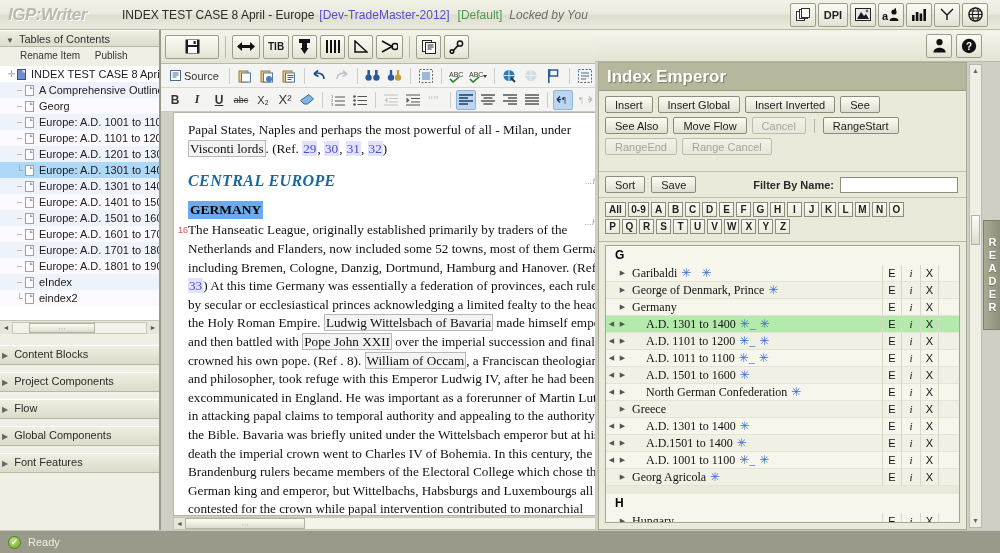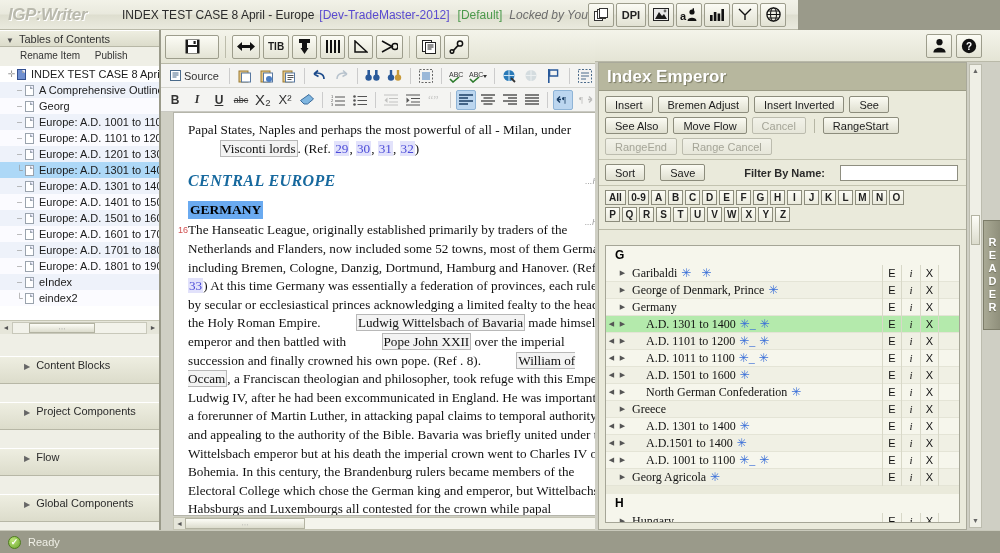--- a/index.html
+++ b/index.html
@@ -7,21 +7,21 @@
   body {
     width:1000px; height:553px; overflow:hidden;
     font-family:"Liberation Sans", sans-serif;
     font-size:11px; color:#222;
     background:#9a9a8a;
   }
   #app { position:relative; width:1000px; height:553px; }
 
   
   .titlebar{
-    position:absolute; left:0; top:0; width:798px; height:30px;
+    position:absolute; left:0; top:0; width:1000px; height:30px;
     background:linear-gradient(to bottom,#f2f2e8 0%,#e9e9dd 48%,#dedecf 52%,#eaeade 100%);
     border-bottom:1px solid #b9b9a8;
     display:flex; align-items:center;
   }
   .brand{
     width:112px; padding-left:8px; font-size:17px; font-weight:bold; font-style:italic;
     color:#b9b9ad; text-shadow:1px 1px 0 #fff;
     letter-spacing:-0.5px;
   }
   .doc-title{ font-size:12px; color:#2b2b2b; margin-left:10px; }
@@ -77,24 +77,24 @@
     position:absolute; top:290px; left:0; width:159px; height:14px;
     background:#e6e6da; border-top:1px solid #c5c5b4; display:flex; align-items:center;
   }
   .hscroll .ar{ width:12px; text-align:center; font-size:7px; color:#555; }
   .hscroll .thumbtrack{ flex:1; height:12px; background:#f2f2ea; border:1px solid #c8c8ba; position:relative;}
   .hscroll .thumb{ position:absolute; left:16px; top:0; width:66px; height:10px;
     background:linear-gradient(to bottom,#fdfdf7,#dcdccd); border:1px solid #b3b3a2;
     font-size:7px; text-align:center; color:#888; line-height:10px;}
   .panel-strip{ position:absolute; left:0; width:159px; }
   .pstrip{
-    height:28px; line-height:17px; padding-left:24px; font-size:11px; color:#2b2b2b;
+    height:20px; line-height:17px; padding-left:2px; font-size:11px; color:#2b2b2b;
     background:linear-gradient(to bottom,#eeeee1,#dcdccb);
     border-top:1px solid #fff; border-bottom:1px solid #b7b7a6;
-    margin-top:18px;
+    margin-top:7px;
   }
   .pstrip .arr{ display:inline-block; margin-right:6px; color:#666; font-size:8px; }
 
   
   .editor{
     position:absolute; left:161px; top:30px; width:493px; bottom:23px;
     background:#bef264;
   }
   .edtools{
     height:34px; display:flex; align-items:center; padding-left:4px; gap:3px;
@@ -135,21 +135,21 @@
     font-family:"Liberation Serif", serif; font-size:13.2px; line-height:18.6px; color:#111;
   }
   .page p{ margin:0 0 0 0; }
   .h3{ font-family:"Liberation Serif",serif; font-style:italic; font-weight:bold;
        color:#17699e; font-size:16px; letter-spacing:0.4px; margin:14px 0 10px 0;}
   .h4{ font-family:"Liberation Serif",serif; font-weight:bold; color:#000;
        background:#6aaaf0; display:inline-block; padding:0 2px; font-size:13.5px;}
   .tagmark{ float:right; font-family:"Liberation Sans",sans-serif; font-size:8.5px;
             color:#999; font-style:italic; }
   .ref{ color:#4b4bd8; background:#e2e2fb; padding:0 1px;}
-  .boxed{ border:1px solid #b8b8b8; background:#f3f3f3; padding:0 1px;margin-left:32px;}
+  .boxed{ border:1px solid #b8b8b8; background:#f3f3f3; padding:0 1px;}
   .lineno{ position:absolute; left:-10px; color:#d05050; font-size:9px;
            font-family:"Liberation Sans",sans-serif; }
   .vscroll{
     position:absolute; right:4px; top:82px; bottom:14px; width:15px;
     background:#f0f0ea; border:1px solid #c5c5b8;
   }
   .vscroll .ar{ height:14px; text-align:center; font-size:7px; color:#666; line-height:14px;}
   .vscroll .ar.bot{ position:absolute; bottom:0; left:0; right:0; }
   .vscroll .vthumb{ position:absolute; top:140px; left:1px; width:11px; height:18px;
     background:linear-gradient(to bottom,#fdfdf7,#dcdccd); border:1px solid #b3b3a2;}
@@ -191,21 +191,21 @@
   .ibtn{
     height:17px; padding:0 9px; border:1px solid #8c8c7c; border-radius:2px;
     background:linear-gradient(to bottom,#fbfbf3,#dfdfd0);
     font-size:11px; color:#1c1c1c; display:flex; align-items:center; justify-content:center;
   }
   .ibtn.disabled{ color:#a5a598; border-color:#bcbcae;
     background:linear-gradient(to bottom,#f2f2e9,#e6e6d9); }
   .vsep{ width:1px; height:14px; background:#b6b6a4; margin:0 3px; }
   .icfilter{
     height:26px; display:flex; align-items:center; padding:0 8px 0 6px;
-    border-bottom:1px solid #c3c3b0; gap:15px;
+    border-bottom:1px solid #c3c3b0; gap:6px;
   }
   .filterlabel{ margin-left:auto; font-size:11px; font-weight:bold; color:#2a2a2a; }
   .filterinput{
     width:118px; height:16px; border:1px solid #8e8e80; background:#fff;
     font-size:11px; padding:0 3px; font-family:"Liberation Sans",sans-serif;
   }
   .alphabar{ padding:4px 6px 5px 6px; border-bottom:1px solid #b9b9a6;text-align:right; }
   .alrow{ display:flex; gap:2px; margin-bottom:2px; }
   .al{
     min-width:15px; height:15px; padding:0 2px; border:1px solid #8c8c7c;
@@ -617,21 +617,21 @@
             <path d="M3 6.5 h9 M9 4 l3 2.5 l-3 2.5" stroke="#2a5a9a" stroke-width="1.3" fill="none"></path>
           </svg>
       </div>
     </div>
 
     <div class="ckbar second">
       <div class="ck" style="font-weight:bold;font-size:12px">B</div>
       <div class="ck" style="font-style:italic;font-family:'Liberation Serif',serif;font-weight:bold;font-size:12px">I</div>
       <div class="ck" style="text-decoration:underline;font-weight:bold;font-size:12px">U</div>
       <div class="ck" style="text-decoration:line-through;font-size:9px">abc</div>
-      <div class="ck" style="font-size:15px">X₂</div>
+      <div class="ck" style="font-size:11px">X₂</div>
       <div class="ck" style="font-size:13px">X²</div>
       <div class="ck">
         <svg width="15" height="12" viewBox="0 0 15 12">
             <polygon points="4,10 0.5,6.5 9,0.5 13.5,5 7.5,10" fill="#7fb6e0" stroke="#3a6a9a"></polygon>
           </svg>
       </div>
       <div class="cksep"></div>
       <div class="ck">
         <svg width="14" height="12" viewBox="0 0 14 12">
             <text x="0" y="4" font-size="4" fill="#555">1</text>
@@ -753,32 +753,32 @@
           </svg>
       </div>
     </div>
 
     <div class="icpanel">
       <div class="icheader">Index Emperor</div>
 
       <div class="icbtns">
         <div class="brow">
           <div class="ibtn">Insert</div>
-          <div class="ibtn">Bremen Adjust</div>
+          <div class="ibtn">Insert Global</div>
           <div class="ibtn">Insert Inverted</div>
           <div class="ibtn">See</div>
         </div>
         <div class="brow">
           <div class="ibtn">See Also</div>
           <div class="ibtn">Move Flow</div>
           <div class="ibtn disabled">Cancel</div>
           <div class="vsep"></div>
           <div class="ibtn">RangeStart</div>
         </div>
-        <div class="brow" style="margin-bottom:0">
+        <div class="brow" style="margin-bottom:12px">
           <div class="ibtn disabled">RangeEnd</div>
           <div class="ibtn disabled">Range Cancel</div>
         </div>
       </div>
 
       <div class="icfilter">
         <div class="ibtn">Sort</div>
         <div class="ibtn">Save</div>
         <div class="filterlabel">Filter By Name:</div>
         <input class="filterinput" type="text" value="" style="">

